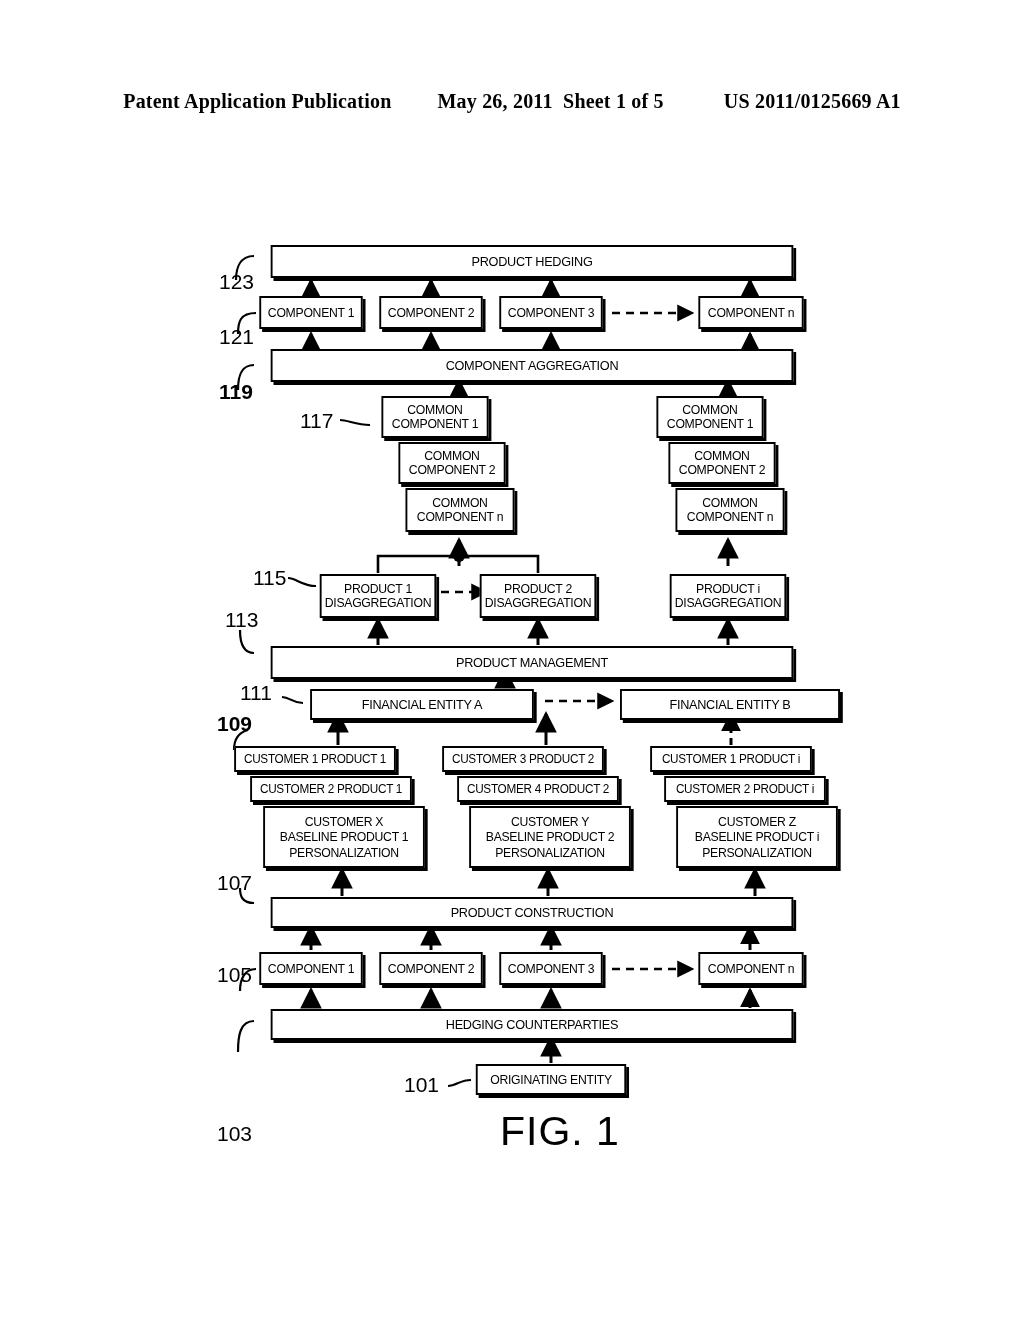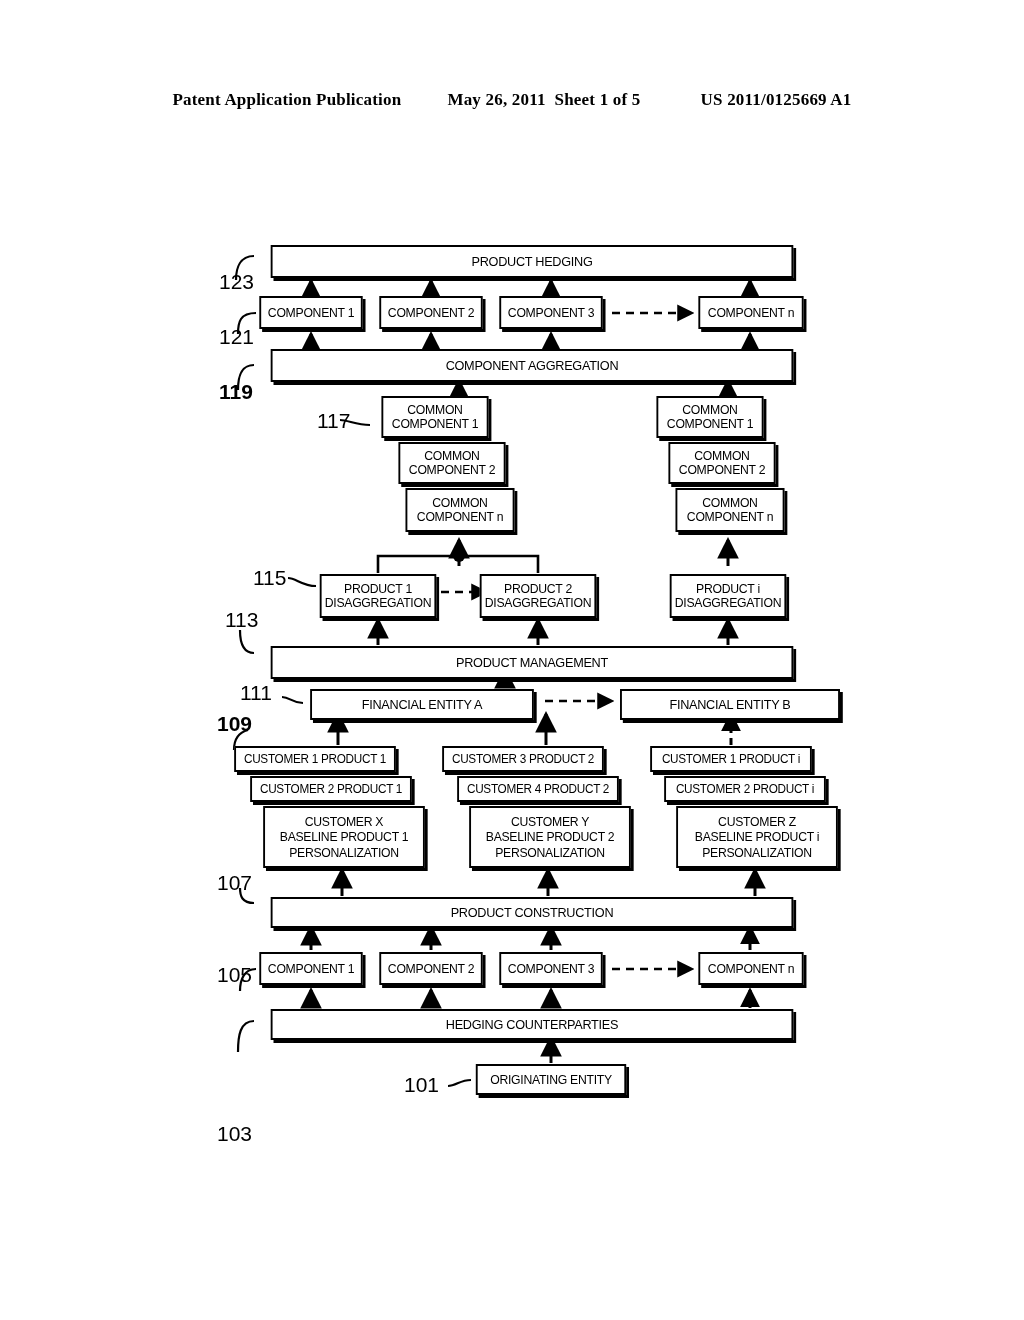--- a/index.html
+++ b/index.html
@@ -5,21 +5,21 @@
   html,body{margin:0;padding:0;background:#ffffff;}
   body{
     width:1024px;height:1320px;position:relative;overflow:hidden;
     font-family:"Liberation Sans","DejaVu Sans",sans-serif;
     color:#000;
   }
   
   .pubhdr{
     position:absolute;top:90px;left:0;width:1024px;
     font-family:"Liberation Serif","DejaVu Serif",serif;
-    font-weight:bold;font-size:17px;letter-spacing:.2px;
+    font-weight:bold;font-size:20px;letter-spacing:.2px;
     display:flex;justify-content:center;align-items:baseline;
   }
   .pubhdr span{white-space:pre;}
   .h-gap1{display:inline-block;width:46px;}
   .h-gap2{display:inline-block;width:60px;}
 
   
   #fig{position:absolute;left:0;top:0;width:875px;height:1320px;}
   #svg{position:absolute;left:0;top:0;}
 
@@ -277,23 +277,24 @@
     <span class="t">HEDGING COUNTERPARTIES</span>
   </div>
 
   <div class="bx" style="left:471px;top:1064px;width:160px;height:31px;">
     <span class="t">ORIGINATING ENTITY</span>
   </div>
 
   <div class="ref" style="left:219px;top:270px;">123</div>
   <div class="ref" style="left:219px;top:325px;">121</div>
   <div class="ref" style="left:219px;top:380px;font-weight:bold;">119</div>
-  <div class="ref" style="left:317px;top:409px;text-align:right;">117</div>
+  <div class="ref" style="left:300px;top:409px;text-align:right;">117</div>
   <div class="ref" style="left:253px;top:566px;">115</div>
   <div class="ref" style="left:225px;top:608px;">113</div>
   <div class="ref" style="left:240px;top:681px;">111</div>
   <div class="ref" style="left:217px;top:712px;font-weight:bold;">109</div>
   <div class="ref" style="left:217px;top:871px;">107</div>
   <div class="ref" style="left:217px;top:963px;">105</div>
   <div class="ref" style="left:217px;top:1122px;">103</div>
   <div class="ref" style="left:404px;top:1073px;">101</div>
 
+  <div class="figlabel" style="left:500px;top:1108px;">FIG. 1</div>
 </div>
 
 </body></html>

